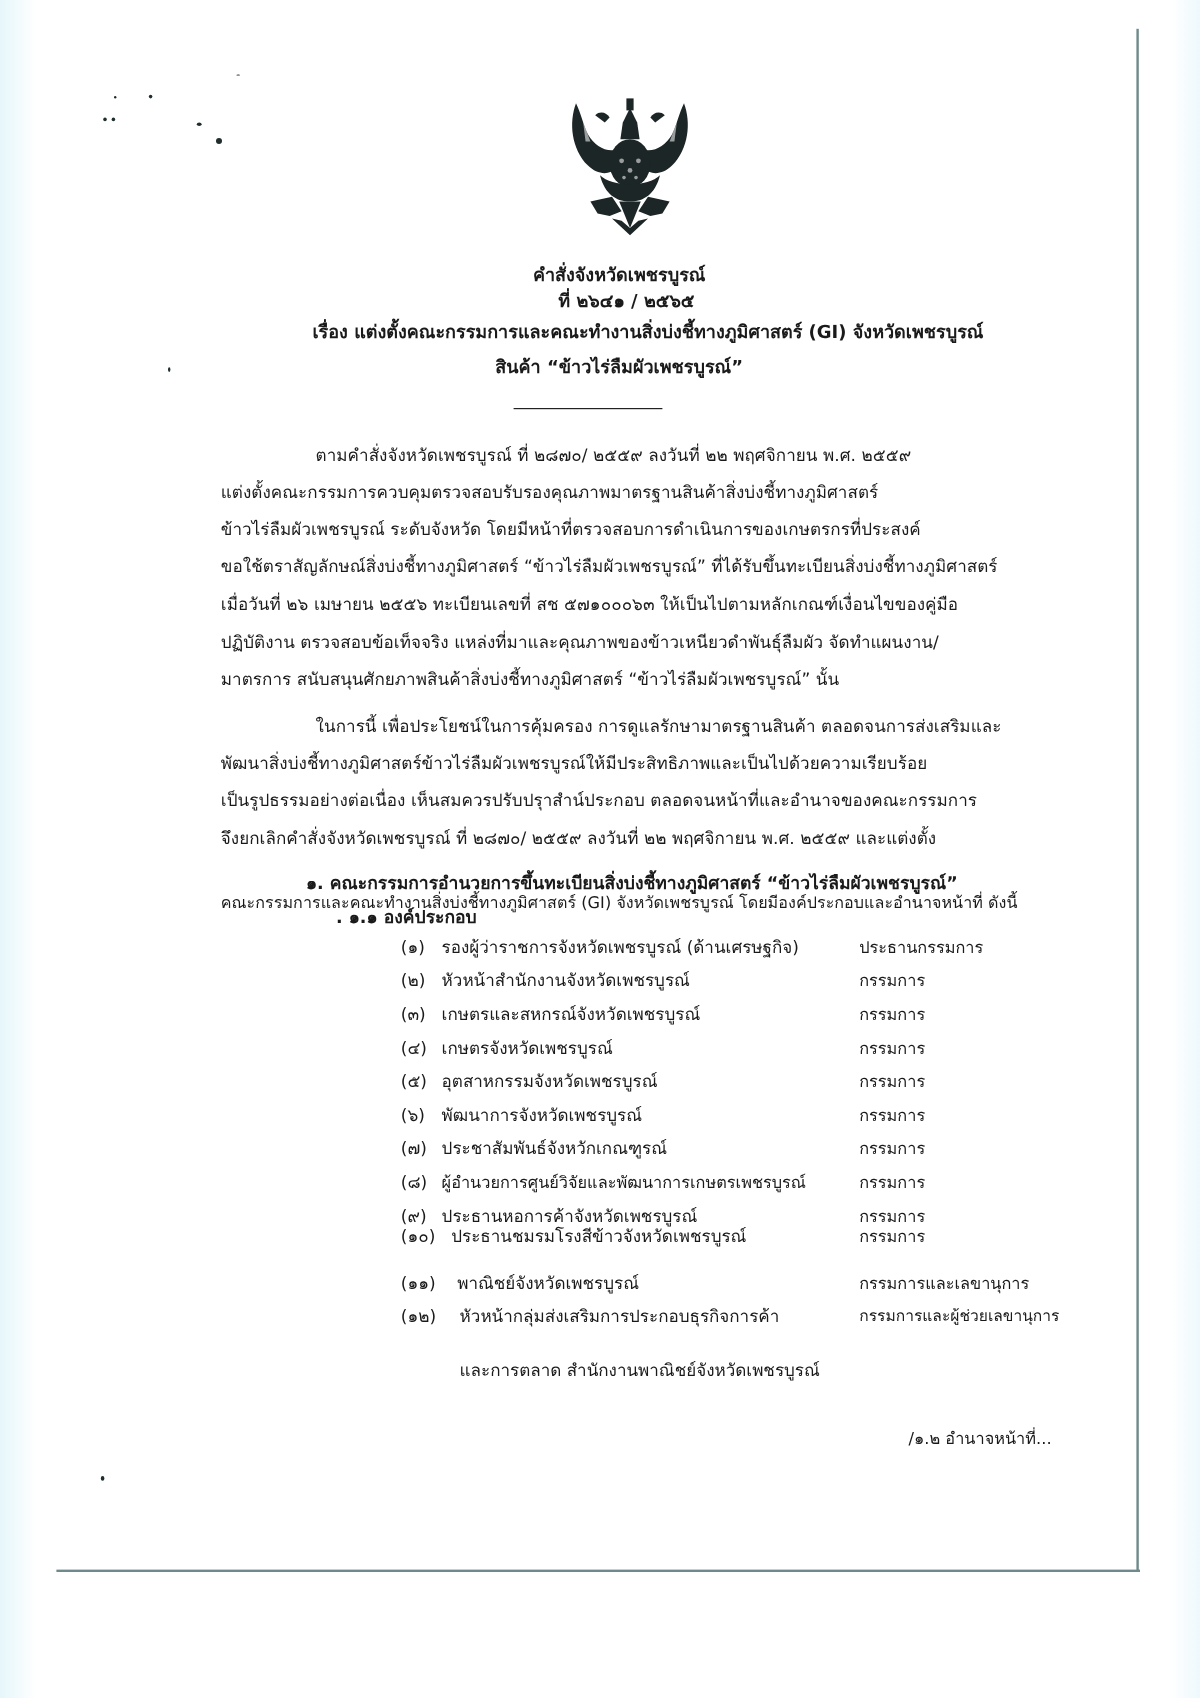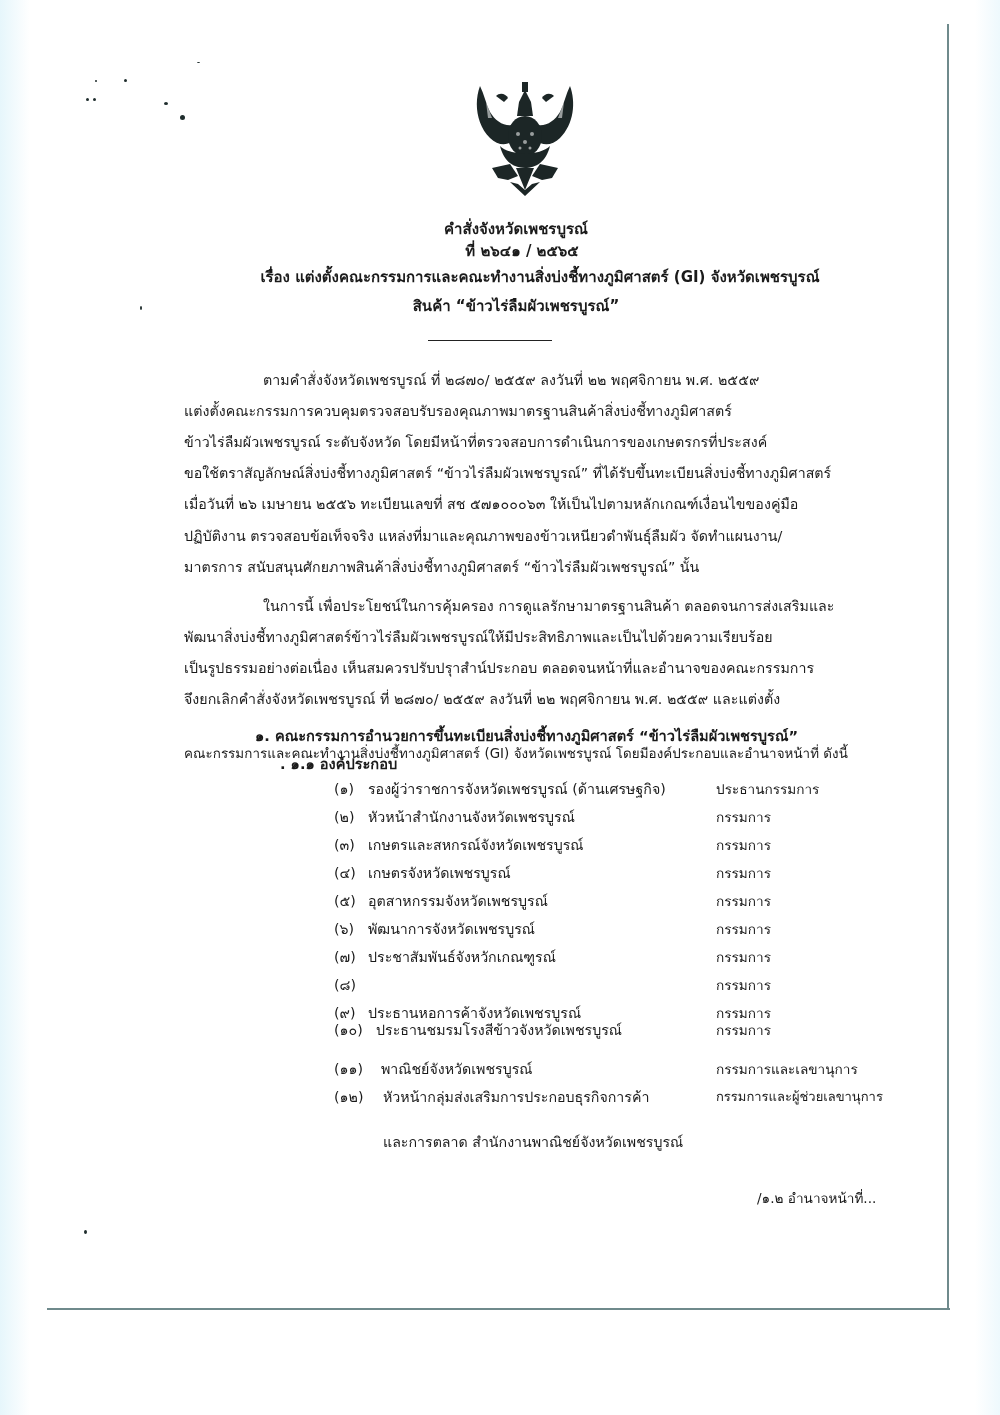--- a/index.html
+++ b/index.html
@@ -159,20 +159,21 @@
     <span class="name">พัฒนาการจังหวัดเพชรบูรณ์</span>
     <span class="role">กรรมการ</span>
   </div>
   <div class="member-row" style="top:946px;">
     <span class="num">(๗)</span>
     <span class="name">ประชาสัมพันธ์จังหวักเกณฑูรณ์</span>
     <span class="role">กรรมการ</span>
   </div>
   <div class="member-row" style="top:974px;">
     <span class="num">(๘)</span>
+    <span class="name" style="font-size:13.6px;">ผู้อำนวยการศูนย์วิจัยและพัฒนาการเกษตรเพชรบูรณ์</span>
     <span class="role">กรรมการ</span>
   </div>
   <div class="member-row" style="top:1002px;">
     <span class="num">(๙)</span>
     <span class="name">ประธานหอการค้าจังหวัดเพชรบูรณ์</span>
     <span class="role">กรรมการ</span>
   </div>
   <div class="member-row" style="top:1019px;">
     <span class="num">(๑๐)</span>
     <span class="name" style="left:376px;">ประธานชมรมโรงสีข้าวจังหวัดเพชรบูรณ์</span>

